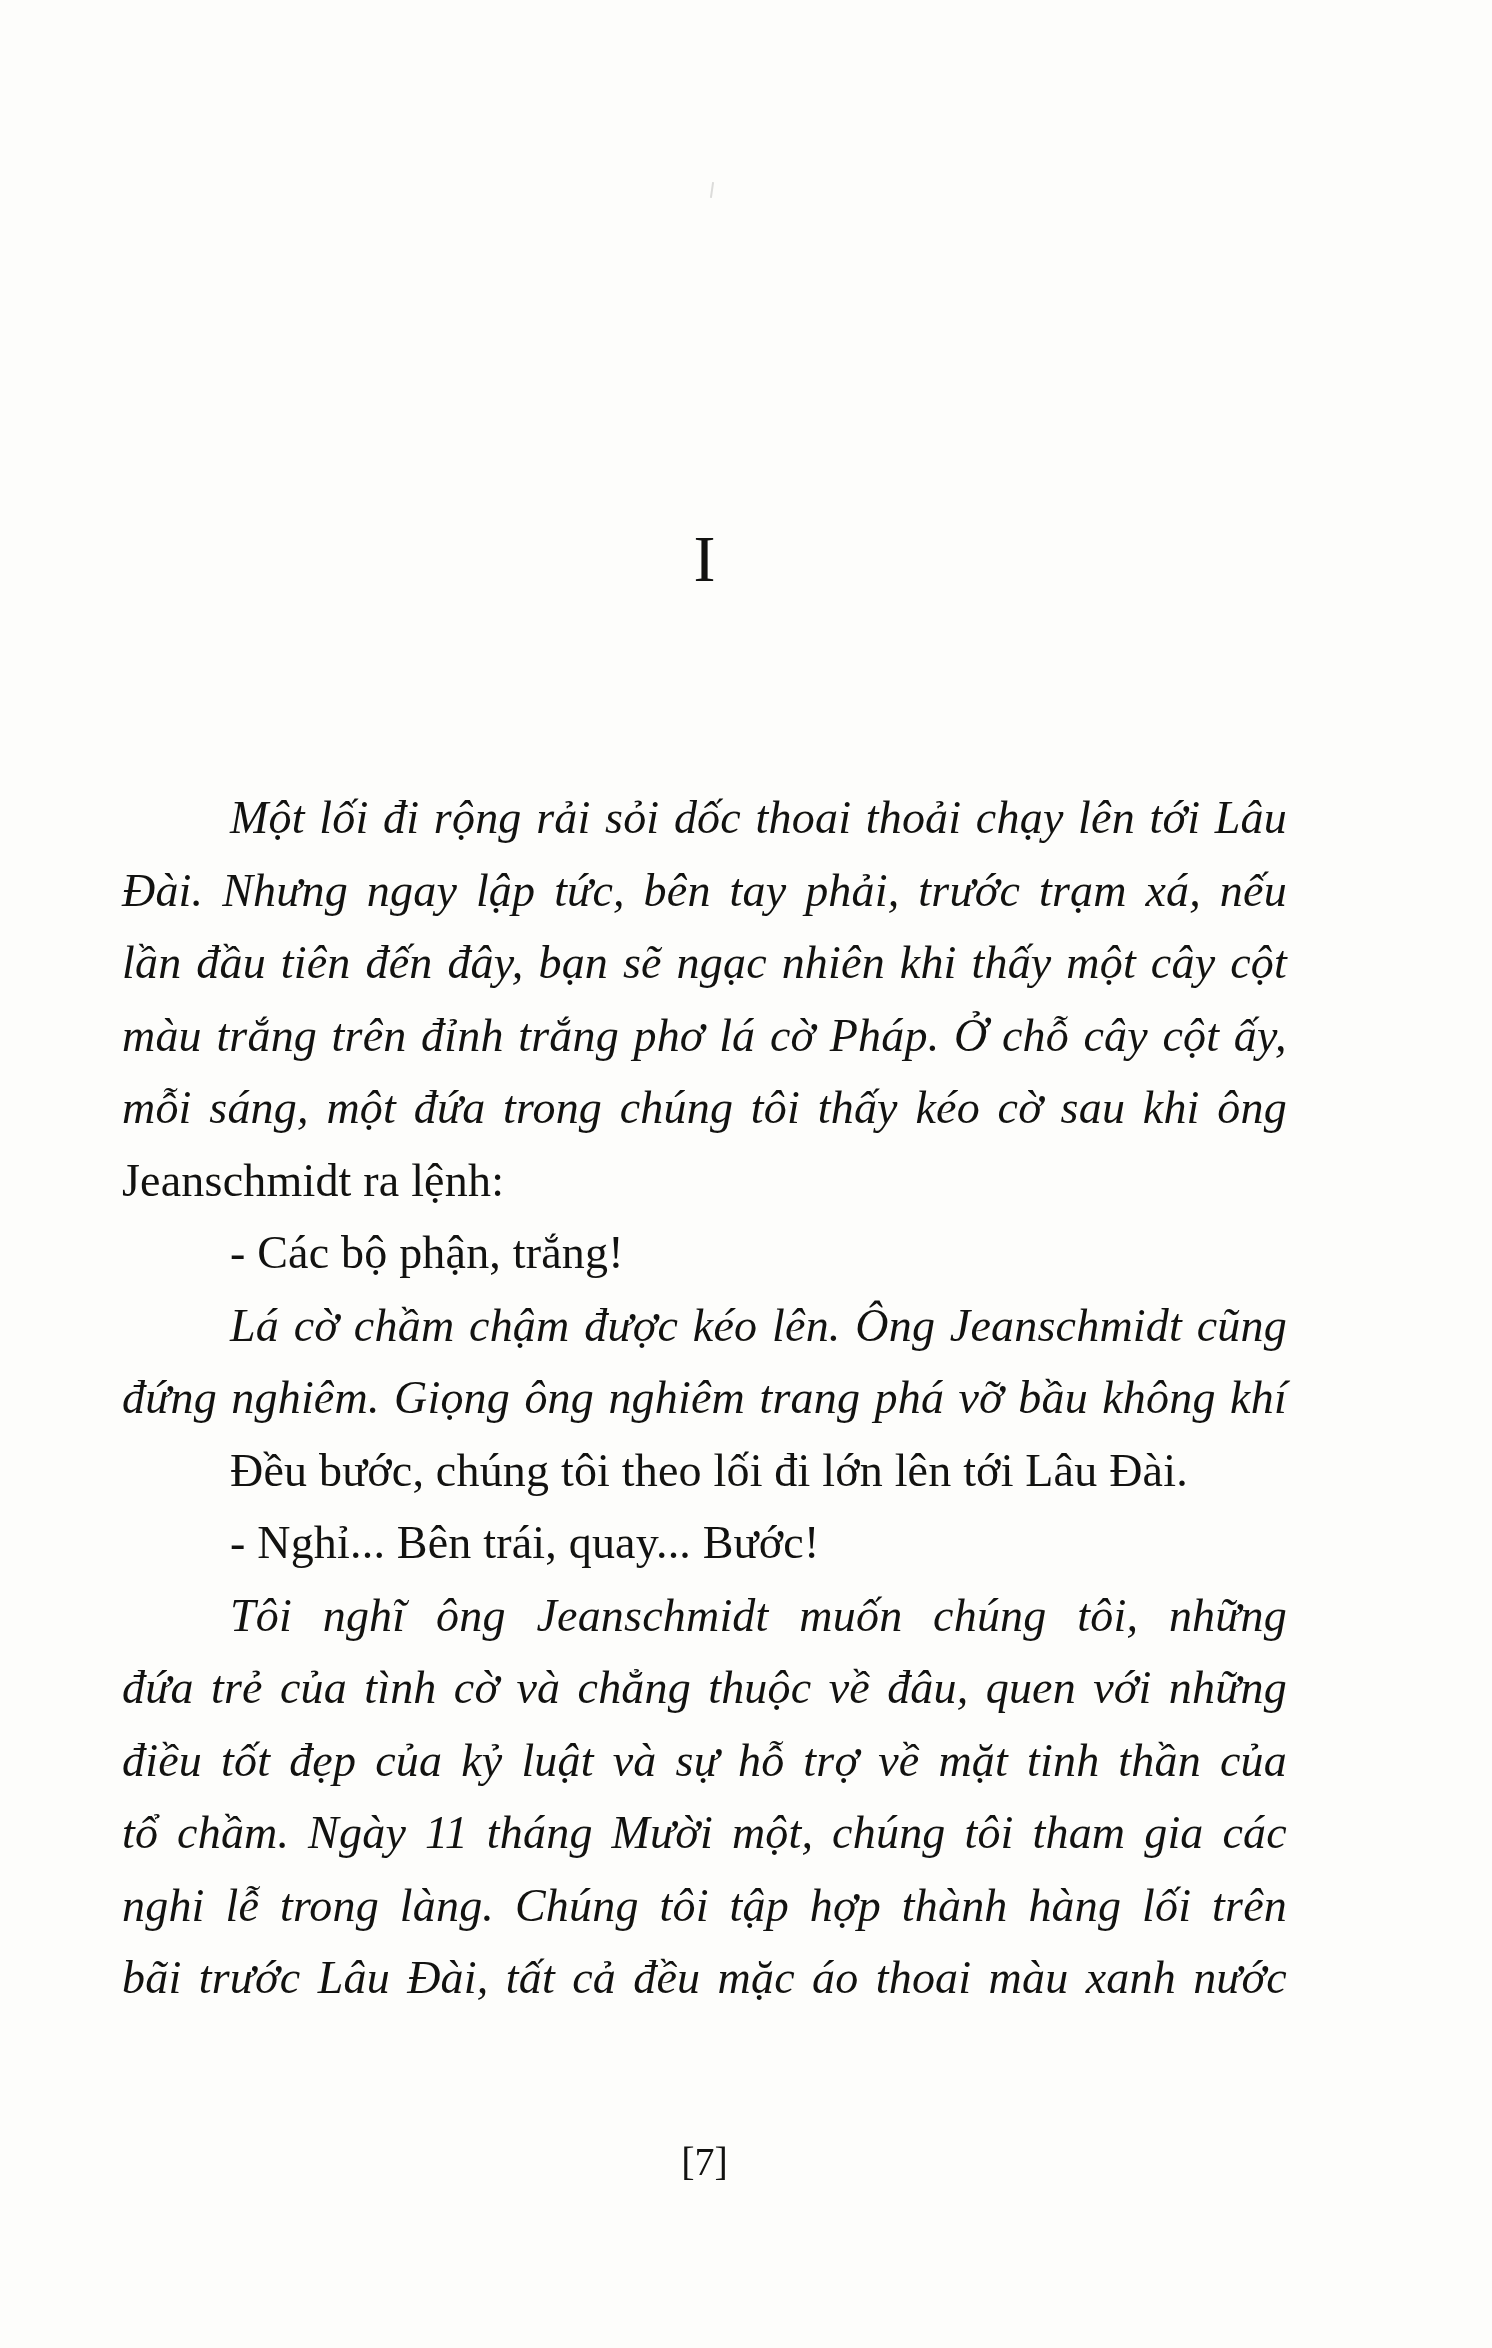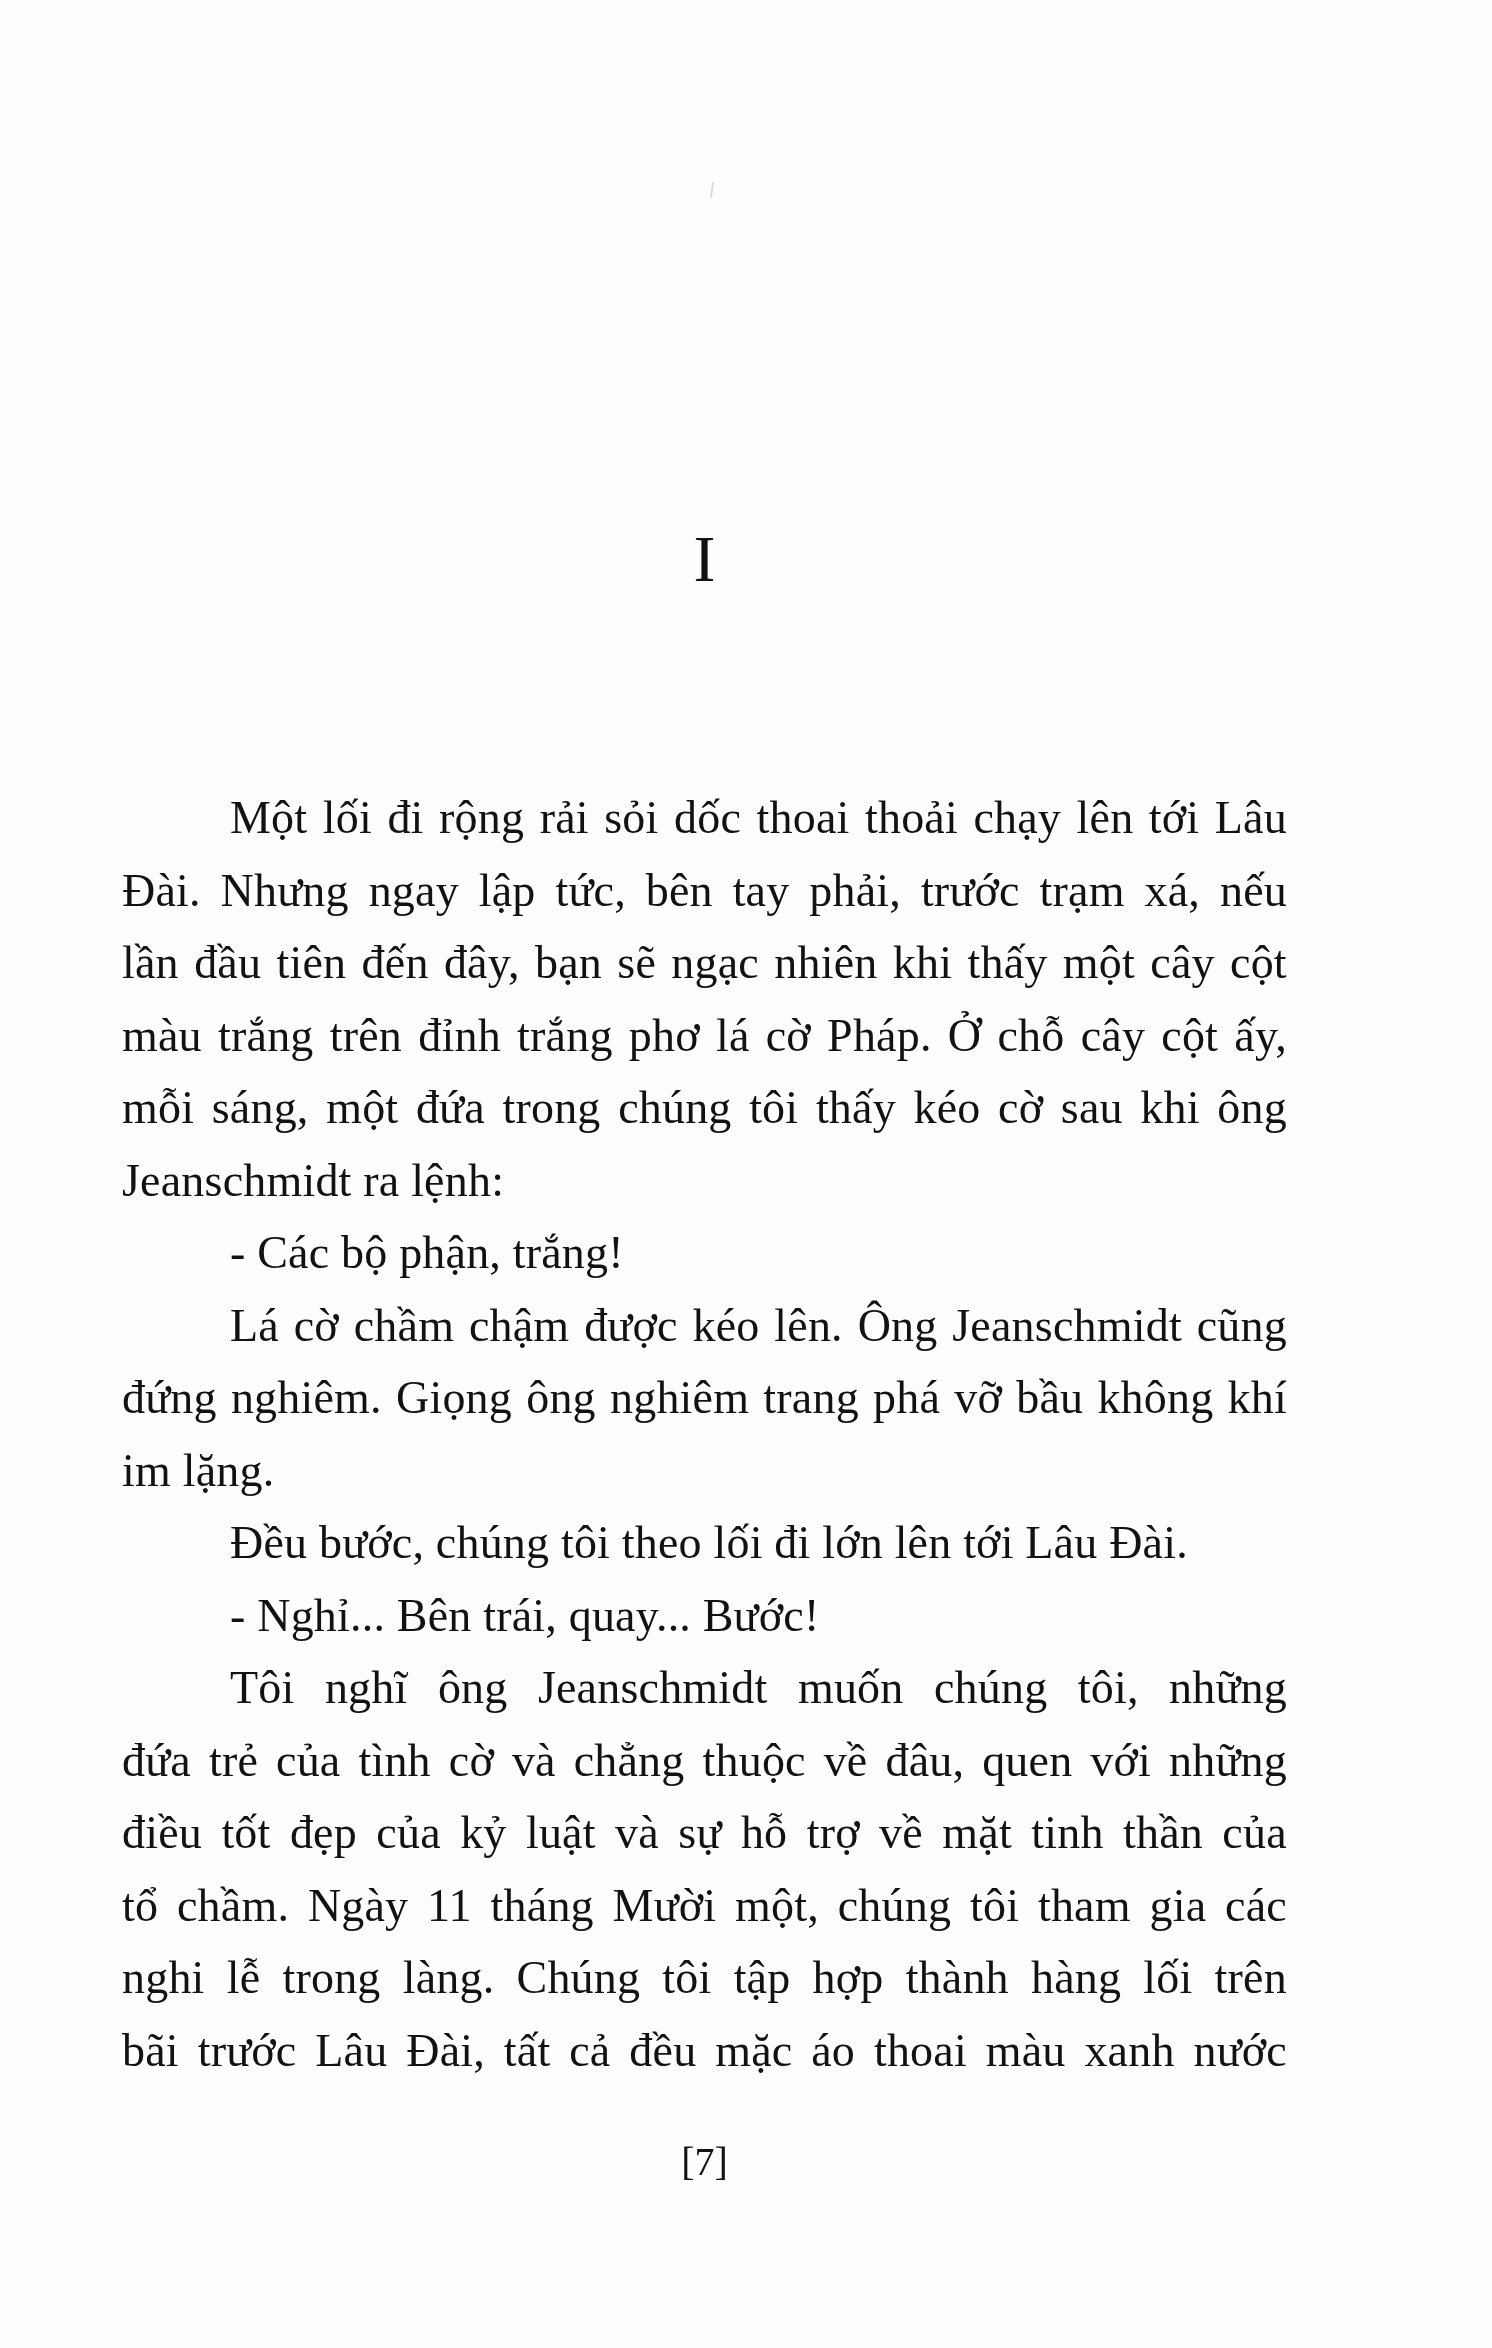--- a/index.html
+++ b/index.html
@@ -47,20 +47,21 @@
     height: 72.5px;
     line-height: 72.5px;
     font-size: 46px;
     white-space: nowrap;
     letter-spacing: 0.2px;
   }
   .line.jfy {
     display: flex;
     justify-content: space-between;
     align-items: flex-start;
+    font-style: italic;
   }
   .line.indent {
     padding-left: 108px;
   }
   .line .word {
     white-space: nowrap;
   }
   .page-number {
     position: absolute;
     left: 122px;
@@ -177,21 +178,20 @@
         <span class="word">Giọng</span>
         <span class="word">ông</span>
         <span class="word">nghiêm</span>
         <span class="word">trang</span>
         <span class="word">phá</span>
         <span class="word">vỡ</span>
         <span class="word">bầu</span>
         <span class="word">không</span>
         <span class="word">khí</span>
       </div>
-      <div class="line">im lặng.</div>
       <div class="line indent">Đều bước, chúng tôi theo lối đi lớn lên tới Lâu Đài.</div>
       <div class="line indent">- Nghỉ... Bên trái, quay... Bước!</div>
       <div class="line indent jfy">
         <span class="word">Tôi</span>
         <span class="word">nghĩ</span>
         <span class="word">ông</span>
         <span class="word">Jeanschmidt</span>
         <span class="word">muốn</span>
         <span class="word">chúng</span>
         <span class="word">tôi,</span>

